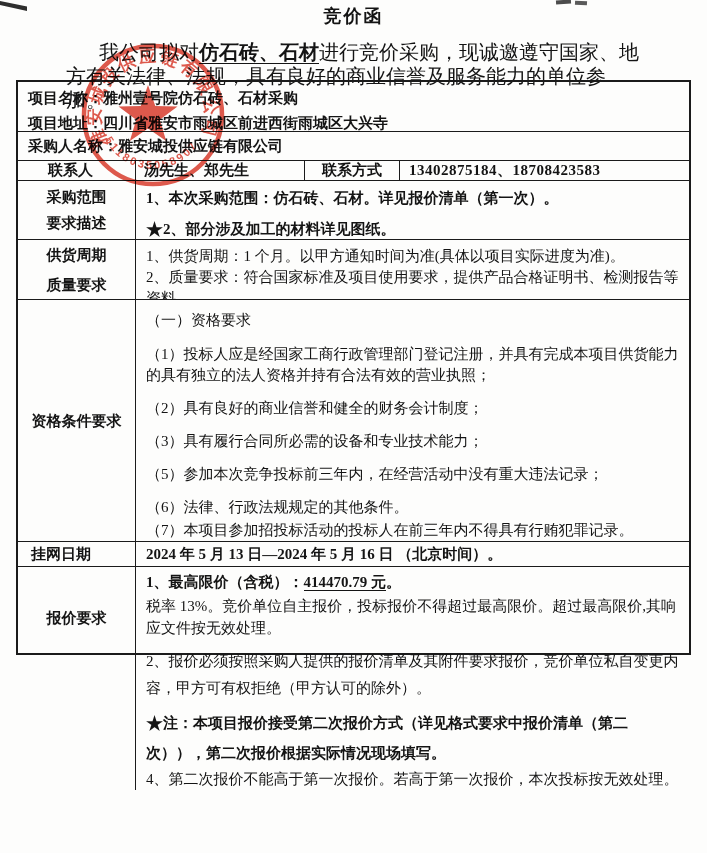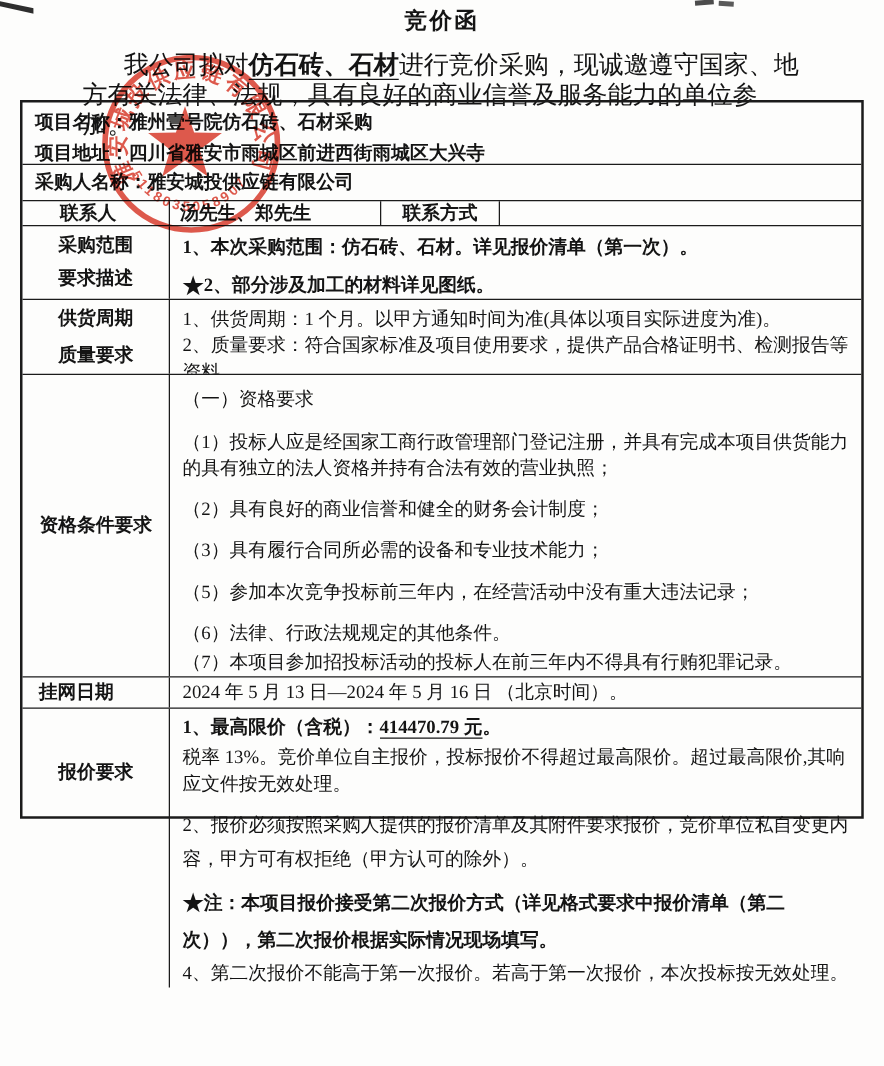--- a/index.html
+++ b/index.html
@@ -59,21 +59,21 @@
   
   .rowF{height:274px;}
   .rowF .val{padding-top:10px;padding-right:8px;}
   .rowF .val p{margin:0 0 12px 0;line-height:21px;}
   .rowF .val p.head{margin-bottom:13px;}
   .rowF .val p.tight6{margin-bottom:0;}
   .rowF .val p.tight7{margin-top:2px;margin-bottom:0;}
   
   .rowG{height:26px;}
   .rowG .lbl{line-height:23px;padding-right:31px;}
-  .rowG .val{line-height:24px;font-weight:normal;}
+  .rowG .val{line-height:24px;font-weight:bold;}
   
   .rowH .lbl{justify-content:flex-start;padding-top:38px;}
   .rowH .val p{margin:0;line-height:22px;}
   .q1{margin-top:4px !important;font-weight:bold;}
   .q1b{margin-top:2px !important;}
   .q2{margin-top:9px !important;line-height:27px !important;}
   .q3{margin-top:8px !important;}
   .q4{margin-top:6px !important;line-height:30px !important;font-weight:bold;}
   .q5{margin-top:1px !important;line-height:21px !important;}
   
@@ -110,20 +110,21 @@
   </div>
 
   <div class="row rowB">
     <div class="val"><span>采购人名称：</span><span>雅安城投供应链有限公司</span></div>
   </div>
 
   <div class="row rowC">
     <div class="cell c1">联系人</div>
     <div class="cell c2">汤先生、郑先生</div>
     <div class="cell c3">联系方式</div>
+    <div class="cell c4">13402875184、18708423583</div>
   </div>
 
   <div class="row rowD">
     <div class="lbl">
       <div>采购范围</div>
       <div>要求描述</div>
     </div>
     <div class="val">
       <p>1、本次采购范围：仿石砖、石材。详见报价清单（第一次）。</p>
       <p><span class="star">★</span><span>2、部分涉及加工的材料详见图纸。</span></p>

